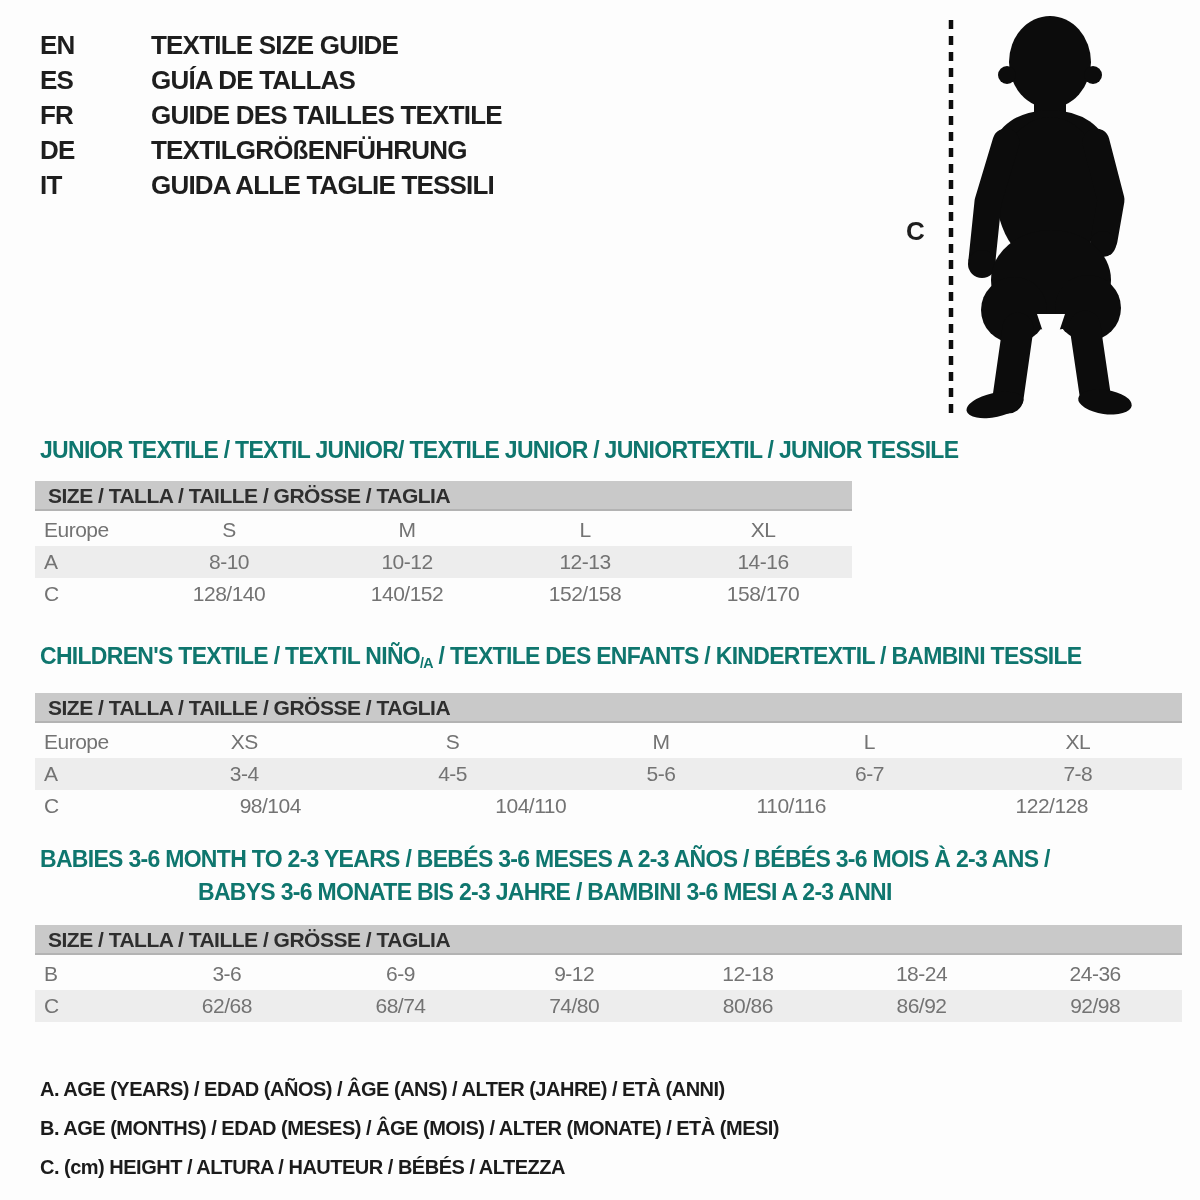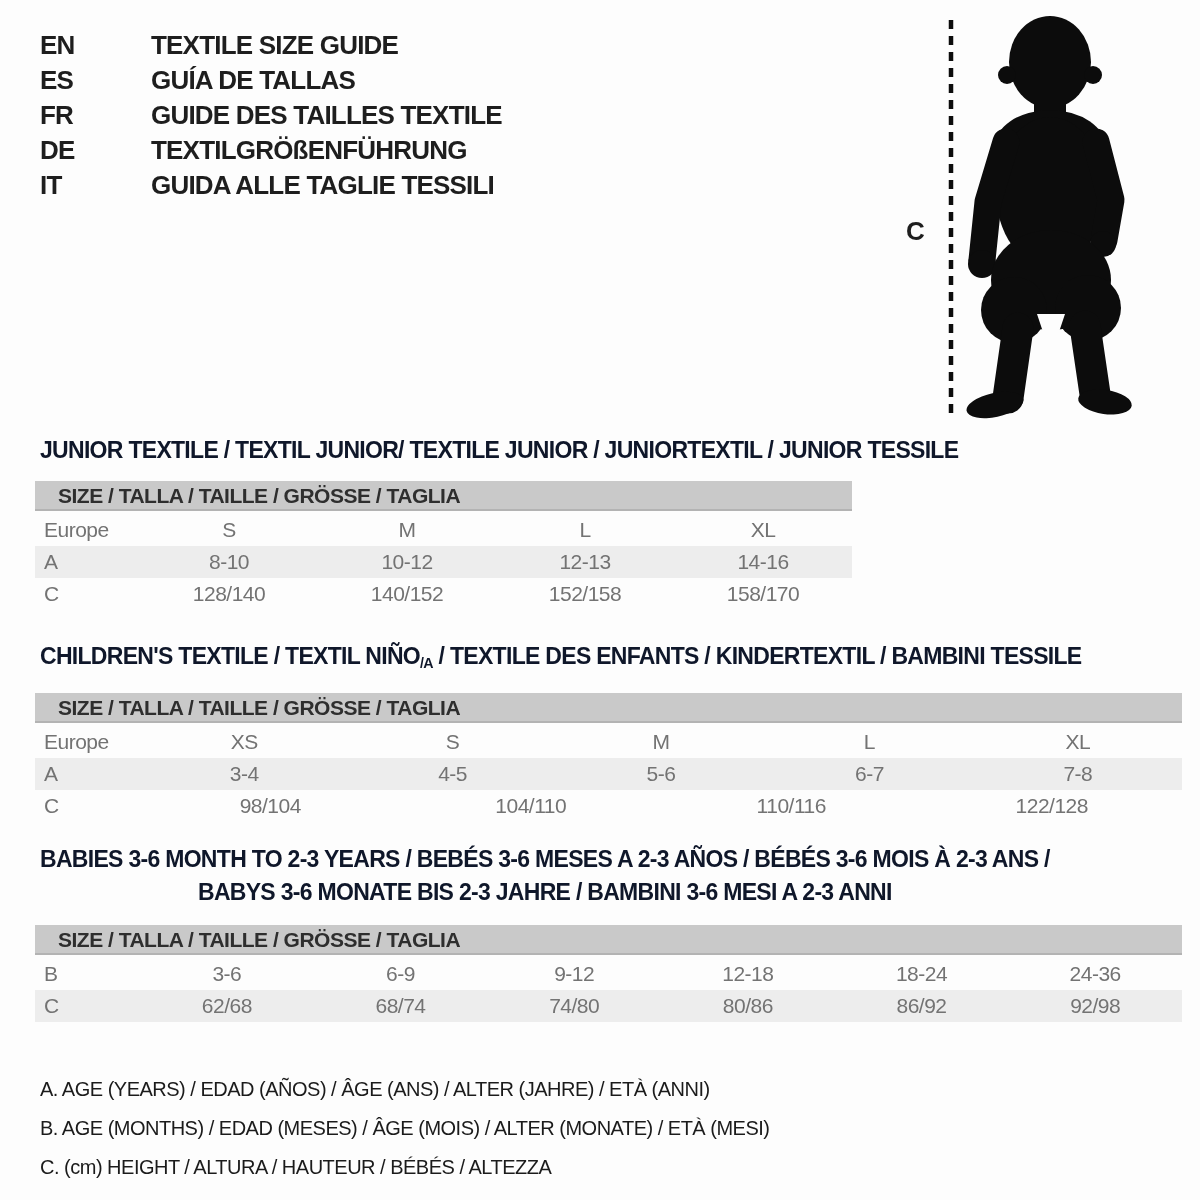--- a/index.html
+++ b/index.html
@@ -28,51 +28,51 @@
   .figure { left:898px; top:12px; width:256px; height:410px; }
   .figure svg { display:block; }
   .c-label {
     position:absolute; left:8px; top:204px;
     font-size:26px; font-weight:700;
   }
 
   
   .section-heading {
     font-size:23px; font-weight:700; letter-spacing:-0.7px;
-    white-space:nowrap; color:#0f172a;
+    white-space:nowrap; color:#0f766e;
   }
   .section-heading .sub {
     font-size:0.62em; vertical-align:-0.25em; font-weight:700;
   }
   .heading-line { display:block; line-height:33px;text-align:center; }
 
   
   .size-table { font-size:21px; letter-spacing:-0.5px; }
   .size-bar {
     height:30px; line-height:30px;
     background:#c9c9c9;
     border-bottom:2px solid #b3b3b3;
-    padding-left:23px;
+    padding-left:13px;
     font-size:21px; font-weight:700; color:#2e2e2e;
     margin-bottom:3px;
     white-space:nowrap;
   }
   .trow { display:flex; height:32px; line-height:32px; }
   .trow.stripe { background:#ededed; }
   .cell { flex:1 1 0; text-align:center; color:#737373; }
   .cell.label {
     flex:0 0 105px; width:105px; text-align:left; padding-left:9px;
   }
   .jr-table { width:817px; }
   .ch-table, .bb-table { width:1147px; }
 
   
   .footnotes { left:40px; top:1070px; }
   .footnote {
-    font-size:20px; font-weight:400; letter-spacing:-0.5px;
+    font-size:20px; font-weight:700; letter-spacing:-0.5px;
     line-height:39px; white-space:nowrap; color:#1b1b1b;
   }
 </style>
 </head>
 <body>
 
 <div class="abs lang-block">
   <div class="lang-row">
     <span class="lang-code">EN</span>
     <span class="lang-label">TEXTILE SIZE GUIDE</span>

